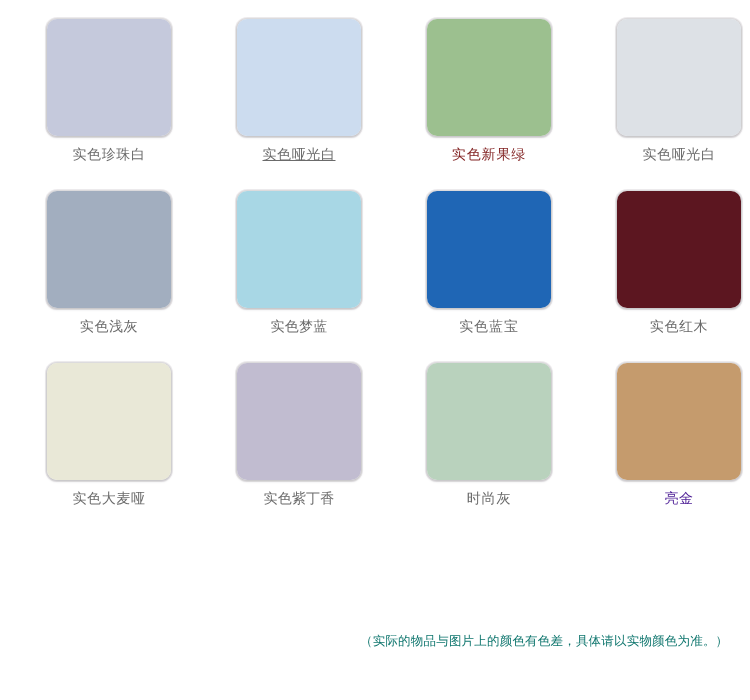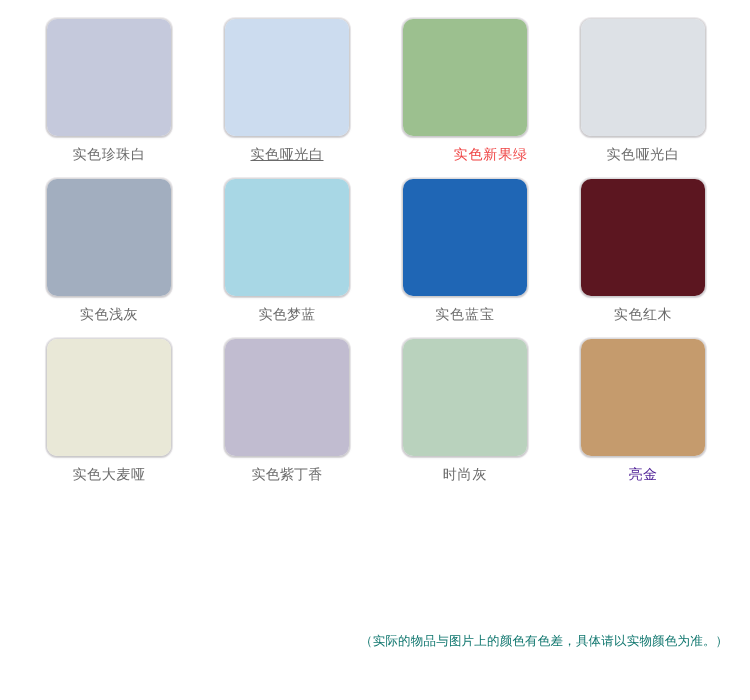--- a/index.html
+++ b/index.html
@@ -24,20 +24,21 @@
   }
 
   .swatch-grid {
     display: grid;
     grid-template-columns: repeat(4, 178px);
     grid-auto-rows: 160px;
     justify-content: start;
     padding-left: 46px;
     row-gap: 0px;
     column-gap: 0px;
+    gap: 12px;
   }
 
   .swatch-cell {
     position: relative;
     width: 178px;
     height: 160px;
     display: flex;
     flex-direction: column;
     align-items: flex-start;
   }
@@ -92,21 +93,21 @@
     <div class="swatch-cell col-1">
       <div class="swatch-chip" style="background-color: rgb(197, 201, 220);"></div>
       <div class="swatch-label" style="color: rgb(107, 107, 107);">实色珍珠白</div>
     </div>
     <div class="swatch-cell col-2">
       <div class="swatch-chip" style="background-color: rgb(204, 220, 239);"></div>
       <div class="swatch-label" style="color: rgb(107, 107, 107); text-decoration: underline;">实色哑光白</div>
     </div>
     <div class="swatch-cell col-4">
       <div class="swatch-chip" style="background-color: rgb(156, 192, 143);"></div>
-      <div class="swatch-label" style="color: #ef4444; text-align: right;">实色新果绿</div>
+      <div class="swatch-label" style="color: #7f1d1d;">实色新果绿</div>
     </div>
 
     <div class="swatch-cell col-1">
       <div class="swatch-chip" style="background-color: rgb(221, 225, 230);"></div>
       <div class="swatch-label" style="color: rgb(107, 107, 107);">实色哑光白</div>
     </div>
     <div class="swatch-cell col-2">
       <div class="swatch-chip" style="background-color: rgb(162, 174, 191);"></div>
       <div class="swatch-label" style="color: rgb(107, 107, 107);">实色浅灰</div>
     </div>

